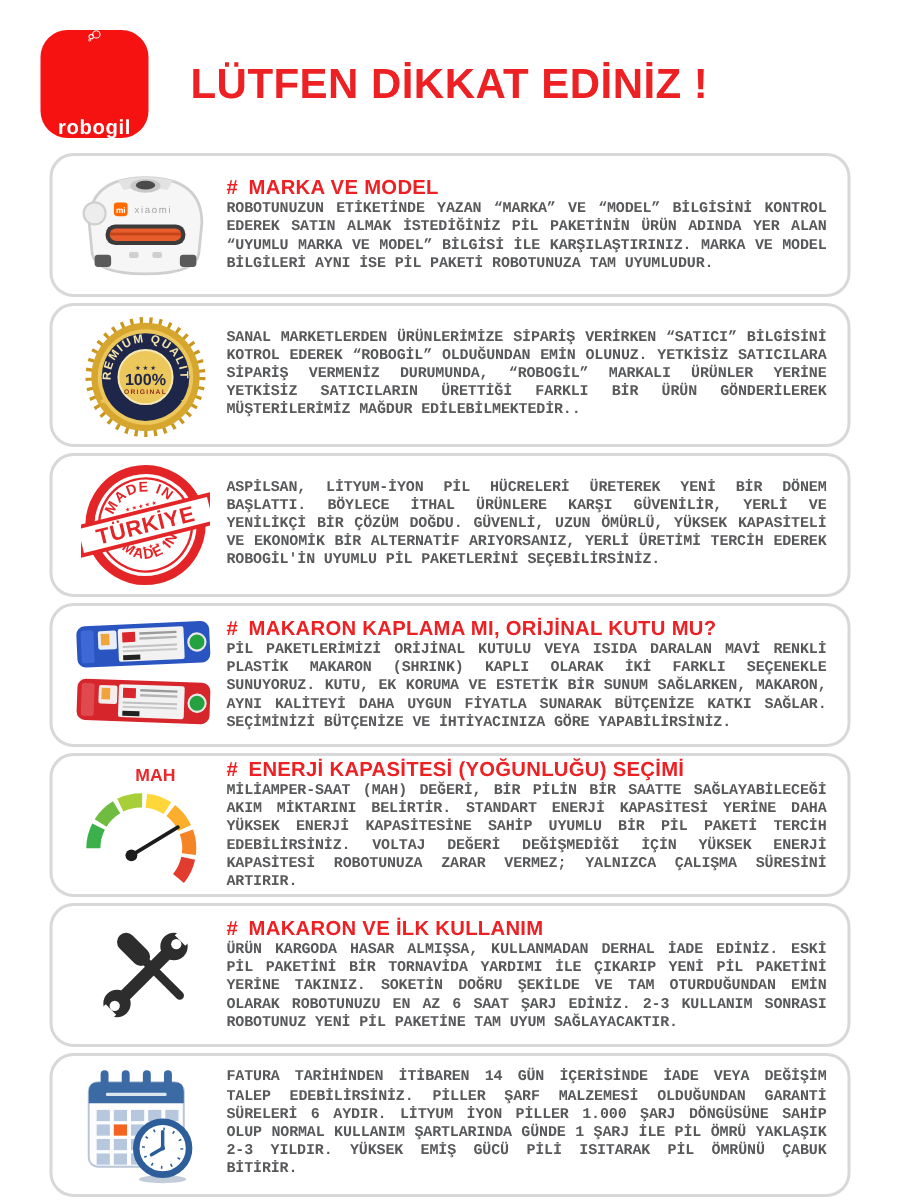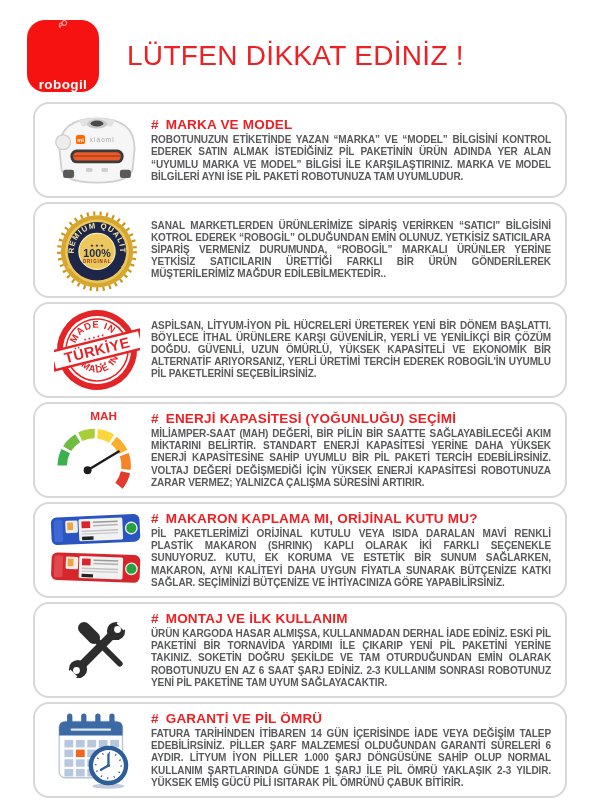--- a/index.html
+++ b/index.html
@@ -10,35 +10,35 @@
   .page{width:600px;height:800px;position:relative;}
   header{display:flex;align-items:center;padding:18px 0 6px 27px;height:76px;}
   .logo{
     width:72px;height:72px;background:#f71212;border-radius:18px;
     display:flex;flex-direction:column;align-items:center;justify-content:center;
     flex:0 0 auto;
     gap:48px;
   }
   .logo-text{color:#fff;font-size:13.5px;font-weight:bold;letter-spacing:.4px;margin-top:1px;}
   .page-title{
-    margin:0 0 0 28px;color:#ed2024;font-size:28px;font-weight:400;letter-spacing:.3px;
+    margin:0 0 0 28px;color:#ed2024;font-size:28px;font-weight:700;letter-spacing:.3px;
     white-space:nowrap;
   }
   main{padding:2px 33px 0 33px;display:flex;flex-direction:column;gap:4px;}
   .card{
     box-sizing:border-box;height:96px;background:#fff;border:2px solid #d8d8d8;border-radius:16px;
     display:flex;align-items:center;padding:4px 14px 4px 8px;overflow:hidden;
   }
   .iconbox{width:108px;flex:0 0 108px;display:flex;align-items:center;justify-content:center;}
   .content{flex:1;min-width:0;}
   .heading{margin:0 0 2px 0;color:#ed2024;font-size:13.5px;font-weight:800;letter-spacing:.2px;}
   .heading .hash{margin-right:7px;}
   .body{
     margin:0;color:#58595b;font-size:10px;font-weight:700;line-height:1.22;
-    text-align:justify;letter-spacing:-0.1px;
+    text-align:justify;letter-spacing:-0.1px;font-family:Liberation Mono, monospace;
   }
   svg text{font-family:"Liberation Sans",sans-serif;}
 </style>
 </head>
 <body>
 
 <div class="page">
 
   <header>
     <div class="logo">
@@ -129,43 +129,20 @@
           </g>
         </svg>
       </div>
       <div class="content">
         <p class="body">ASPİLSAN, LİTYUM-İYON PİL HÜCRELERİ ÜRETEREK YENİ BİR DÖNEM BAŞLATTI. BÖYLECE İTHAL ÜRÜNLERE KARŞI GÜVENİLİR, YERLİ VE YENİLİKÇİ BİR ÇÖZÜM DOĞDU. GÜVENLİ, UZUN ÖMÜRLÜ, YÜKSEK KAPASİTELİ VE EKONOMİK BİR ALTERNATİF ARIYORSANIZ, YERLİ ÜRETİMİ TERCİH EDEREK ROBOGİL'İN UYUMLU PİL PAKETLERİNİ SEÇEBİLİRSİNİZ.</p>
       </div>
     </section>
 
     <section class="card">
       <div class="iconbox">
-        <svg viewBox="0 0 100 88" width="94" height="83">
-          <text x="57" y="12" font-size="12.5" font-weight="bold" fill="#e8282b" text-anchor="middle">MAH</text>
-          <g fill="none" stroke-width="10">
-            <path d="M13 60 A34 34 0 0 1 16.7 44.6" stroke="#3cb04a"></path>
-            <path d="M18.2 42 A34 34 0 0 1 29.5 30.9" stroke="#6fbc41"></path>
-            <path d="M32.1 29.4 A34 34 0 0 1 47.6 26" stroke="#a8ce38"></path>
-            <path d="M50.6 26.2 A34 34 0 0 1 65.5 31.5" stroke="#ffd73a"></path>
-            <path d="M67.9 33.2 A34 34 0 0 1 77.8 45.6" stroke="#fbaf2d"></path>
-            <path d="M79 48.4 A34 34 0 0 1 80.8 64.1" stroke="#f58426"></path>
-            <path d="M80.3 67.1 A34 34 0 0 1 73.4 81.4" stroke="#e23c2e"></path>
-          </g>
-          <line x1="40" y1="65" x2="73" y2="45" stroke="#1c1c1c" stroke-width="2.6" stroke-linecap="round"></line>
-          <circle cx="40" cy="65" r="4.2" fill="#1c1c1c"></circle>
-        </svg>
-      </div>
-      <div class="content">
-        <h2 class="heading"><span class="hash">#</span><span>ENERJİ KAPASİTESİ (YOĞUNLUĞU) SEÇİMİ</span></h2>
-        <p class="body">MİLİAMPER-SAAT (MAH) DEĞERİ, BİR PİLİN BİR SAATTE SAĞLAYABİLECEĞİ AKIM MİKTARINI BELİRTİR. STANDART ENERJİ KAPASİTESİ YERİNE DAHA YÜKSEK ENERJİ KAPASİTESİNE SAHİP UYUMLU BİR PİL PAKETİ TERCİH EDEBİLİRSİNİZ. VOLTAJ DEĞERİ DEĞİŞMEDİĞİ İÇİN YÜKSEK ENERJİ KAPASİTESİ ROBOTUNUZA ZARAR VERMEZ; YALNIZCA ÇALIŞMA SÜRESİNİ ARTIRIR.</p>
-      </div>
-    </section>
-
-    <section class="card">
-      <div class="iconbox">
         <svg viewBox="0 0 100 86" width="96" height="82">
           <g transform="rotate(-2.5 50 22)">
             <rect x="2" y="7" width="93" height="29" rx="6" fill="#2a54c0"></rect>
             <rect x="5" y="10" width="9" height="23" rx="2" fill="#3d68d6"></rect>
             <rect x="17" y="11" width="13" height="13" rx="1.5" fill="#e9eef6"></rect>
             <rect x="19" y="13" width="6" height="8" fill="#f0a43c"></rect>
             <rect x="31" y="10" width="46" height="23" rx="1.5" fill="#f2f2f2"></rect>
             <rect x="34" y="12.5" width="9" height="7" fill="#d8262c"></rect>
             <rect x="46" y="13" width="26" height="1.6" fill="#9a9a9a"></rect>
             <rect x="46" y="16.5" width="26" height="1.6" fill="#b3b3b3"></rect>
@@ -191,34 +168,57 @@
         </svg>
       </div>
       <div class="content">
         <h2 class="heading"><span class="hash">#</span><span>MAKARON KAPLAMA MI, ORİJİNAL KUTU MU?</span></h2>
         <p class="body">PİL PAKETLERİMİZİ ORİJİNAL KUTULU VEYA ISIDA DARALAN MAVİ RENKLİ PLASTİK MAKARON (SHRINK) KAPLI OLARAK İKİ FARKLI SEÇENEKLE SUNUYORUZ. KUTU, EK KORUMA VE ESTETİK BİR SUNUM SAĞLARKEN, MAKARON, AYNI KALİTEYİ DAHA UYGUN FİYATLA SUNARAK BÜTÇENİZE KATKI SAĞLAR. SEÇİMİNİZİ BÜTÇENİZE VE İHTİYACINIZA GÖRE YAPABİLİRSİNİZ.</p>
       </div>
     </section>
 
     <section class="card">
       <div class="iconbox">
+        <svg viewBox="0 0 100 88" width="94" height="83">
+          <text x="57" y="12" font-size="12.5" font-weight="bold" fill="#e8282b" text-anchor="middle">MAH</text>
+          <g fill="none" stroke-width="10">
+            <path d="M13 60 A34 34 0 0 1 16.7 44.6" stroke="#3cb04a"></path>
+            <path d="M18.2 42 A34 34 0 0 1 29.5 30.9" stroke="#6fbc41"></path>
+            <path d="M32.1 29.4 A34 34 0 0 1 47.6 26" stroke="#a8ce38"></path>
+            <path d="M50.6 26.2 A34 34 0 0 1 65.5 31.5" stroke="#ffd73a"></path>
+            <path d="M67.9 33.2 A34 34 0 0 1 77.8 45.6" stroke="#fbaf2d"></path>
+            <path d="M79 48.4 A34 34 0 0 1 80.8 64.1" stroke="#f58426"></path>
+            <path d="M80.3 67.1 A34 34 0 0 1 73.4 81.4" stroke="#e23c2e"></path>
+          </g>
+          <line x1="40" y1="65" x2="73" y2="45" stroke="#1c1c1c" stroke-width="2.6" stroke-linecap="round"></line>
+          <circle cx="40" cy="65" r="4.2" fill="#1c1c1c"></circle>
+        </svg>
+      </div>
+      <div class="content">
+        <h2 class="heading"><span class="hash">#</span><span>ENERJİ KAPASİTESİ (YOĞUNLUĞU) SEÇİMİ</span></h2>
+        <p class="body">MİLİAMPER-SAAT (MAH) DEĞERİ, BİR PİLİN BİR SAATTE SAĞLAYABİLECEĞİ AKIM MİKTARINI BELİRTİR. STANDART ENERJİ KAPASİTESİ YERİNE DAHA YÜKSEK ENERJİ KAPASİTESİNE SAHİP UYUMLU BİR PİL PAKETİ TERCİH EDEBİLİRSİNİZ. VOLTAJ DEĞERİ DEĞİŞMEDİĞİ İÇİN YÜKSEK ENERJİ KAPASİTESİ ROBOTUNUZA ZARAR VERMEZ; YALNIZCA ÇALIŞMA SÜRESİNİ ARTIRIR.</p>
+      </div>
+    </section>
+
+    <section class="card">
+      <div class="iconbox">
         <svg viewBox="0 0 100 100" width="76" height="76">
           <circle cx="25" cy="75" r="12" fill="#2d2d2d"></circle>
           <circle cx="75" cy="25" r="12" fill="#2d2d2d"></circle>
           <rect x="10" y="79" width="13" height="9" fill="#ffffff" transform="rotate(45 16.5 83.5)"></rect>
           <rect x="77" y="12" width="13" height="9" fill="#ffffff" transform="rotate(45 83.5 16.5)"></rect>
           <circle cx="23" cy="77" r="4.5" fill="#ffffff"></circle>
           <circle cx="77" cy="23" r="4.5" fill="#ffffff"></circle>
           <line x1="31" y1="69" x2="69" y2="31" stroke="#2d2d2d" stroke-width="11"></line>
           <line x1="33" y1="21" x2="46" y2="34" stroke="#2d2d2d" stroke-width="16" stroke-linecap="round"></line>
           <line x1="49" y1="37" x2="80" y2="68" stroke="#2d2d2d" stroke-width="7.5" stroke-linecap="round"></line>
         </svg>
       </div>
       <div class="content">
-        <h2 class="heading"><span class="hash">#</span><span>MONTAJ VE İLK KULLANIM</span></h2>
+        <h2 class="heading"><span class="hash">#</span><span>MAKARON VE İLK KULLANIM</span></h2>
         <p class="body">ÜRÜN KARGODA HASAR ALMIŞSA, KULLANMADAN DERHAL İADE EDİNİZ. ESKİ PİL PAKETİNİ BİR TORNAVİDA YARDIMI İLE ÇIKARIP YENİ PİL PAKETİNİ YERİNE TAKINIZ. SOKETİN DOĞRU ŞEKİLDE VE TAM OTURDUĞUNDAN EMİN OLARAK ROBOTUNUZU EN AZ 6 SAAT ŞARJ EDİNİZ. 2-3 KULLANIM SONRASI ROBOTUNUZ YENİ PİL PAKETİNE TAM UYUM SAĞLAYACAKTIR.</p>
       </div>
     </section>
 
     <section class="card">
       <div class="iconbox">
         <svg viewBox="0 0 100 92" width="88" height="81">
           <rect x="7" y="13" width="72" height="64" rx="7" fill="#fdfdfd" stroke="#b9c6d8" stroke-width="1.5"></rect>
           <path d="M7 20 Q7 13 14 13 L72 13 Q79 13 79 20 L79 29 L7 29 Z" fill="#3c6aa4"></path>
           <rect x="16" y="4" width="6" height="15" rx="3" fill="#3c6aa4"></rect>
@@ -246,19 +246,18 @@
             <rect x="39" y="67" width="10" height="8.5" fill="#b7c8de"></rect>
           <ellipse cx="63" cy="86.5" rx="18" ry="3" fill="#c2cdd9"></ellipse>
           <circle cx="63" cy="63" r="20" fill="#ffffff" stroke="#2d5e99" stroke-width="5"></circle>
           <circle cx="63" cy="63" r="14.5" fill="none" stroke="#2d5e99" stroke-width="2.2" stroke-dasharray="1.2 6.4"></circle>
           <line x1="63" y1="63" x2="63" y2="50.5" stroke="#2d5e99" stroke-width="2.6" stroke-linecap="round"></line>
           <line x1="63" y1="63" x2="54.5" y2="68" stroke="#2d5e99" stroke-width="2.6" stroke-linecap="round"></line>
           <circle cx="63" cy="63" r="1.8" fill="#2d5e99"></circle>
         </svg>
       </div>
       <div class="content">
-        <h2 class="heading"><span class="hash">#</span><span>GARANTİ VE PİL ÖMRÜ</span></h2>
         <p class="body">FATURA TARİHİNDEN İTİBAREN 14 GÜN İÇERİSİNDE İADE VEYA DEĞİŞİM TALEP EDEBİLİRSİNİZ. PİLLER ŞARF MALZEMESİ OLDUĞUNDAN GARANTİ SÜRELERİ 6 AYDIR. LİTYUM İYON PİLLER 1.000 ŞARJ DÖNGÜSÜNE SAHİP OLUP NORMAL KULLANIM ŞARTLARINDA GÜNDE 1 ŞARJ İLE PİL ÖMRÜ YAKLAŞIK 2-3 YILDIR. YÜKSEK EMİŞ GÜCÜ PİLİ ISITARAK PİL ÖMRÜNÜ ÇABUK BİTİRİR.</p>
       </div>
     </section>
 
   </main>
 </div>
 
 </body></html>

